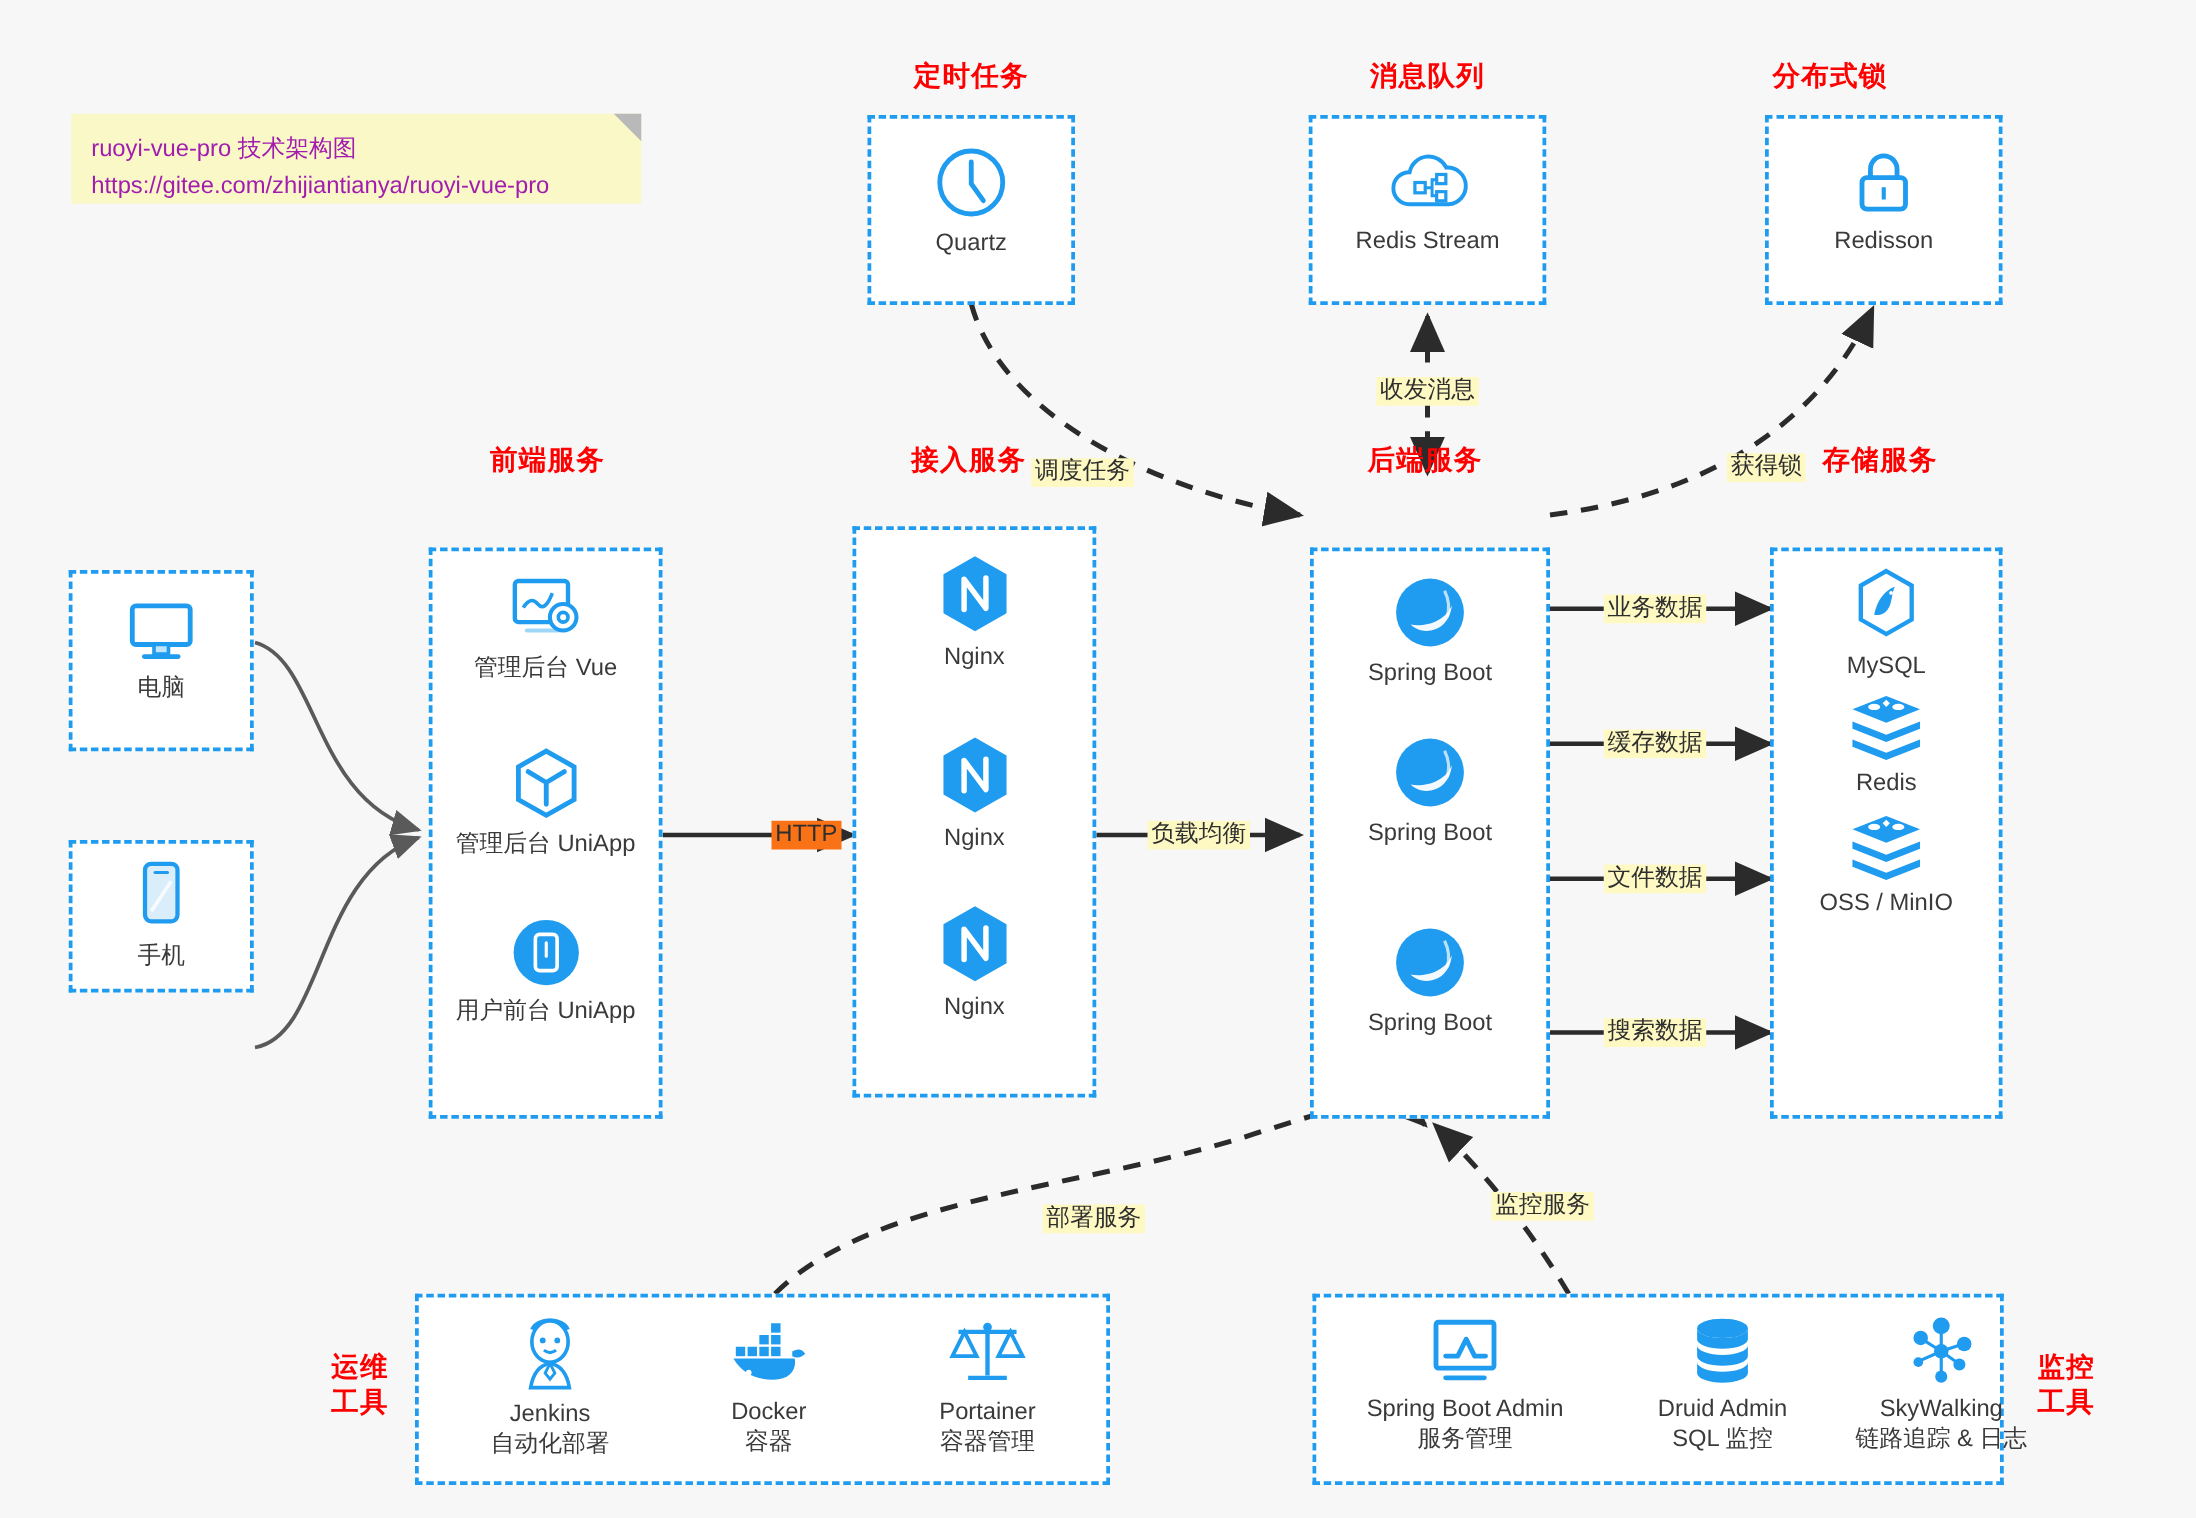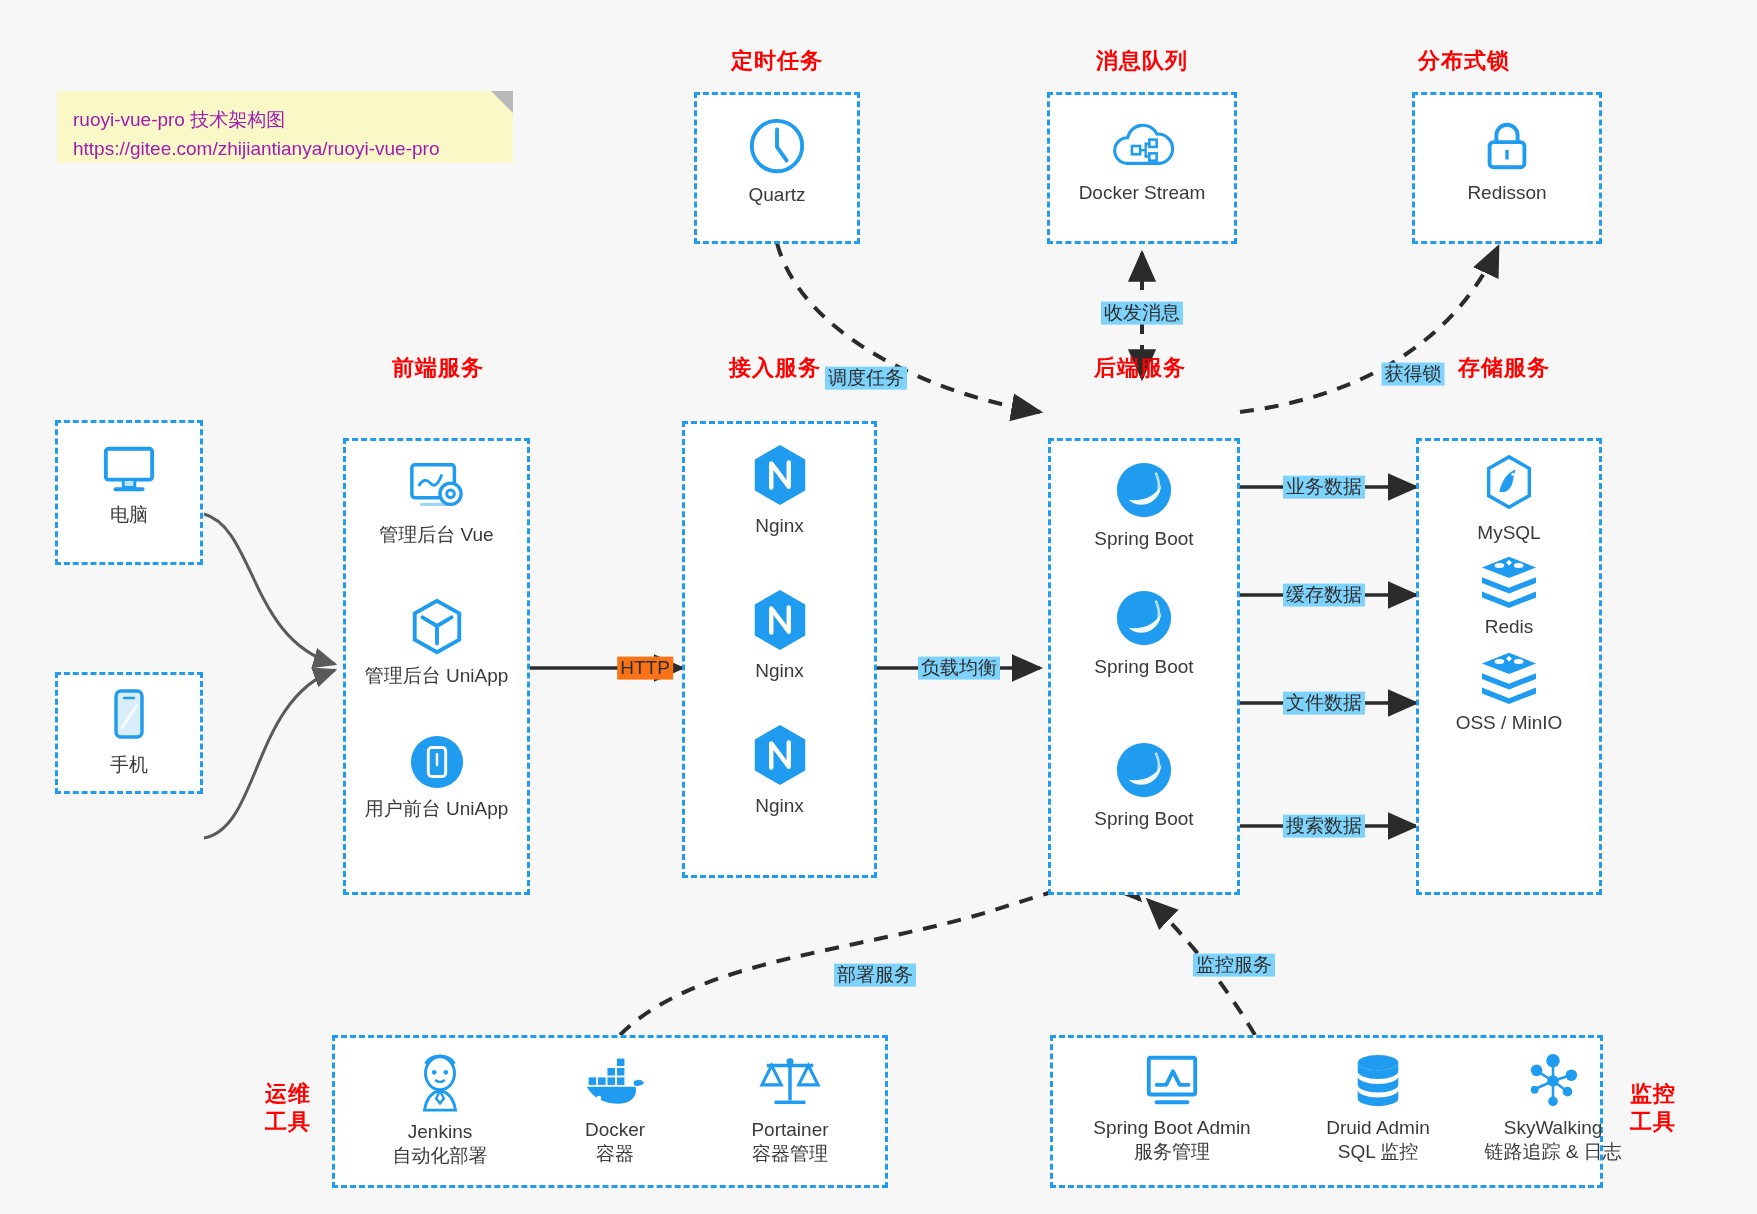--- a/index.html
+++ b/index.html
@@ -63,21 +63,21 @@
   }
   .note .fold{
     position:absolute;right:0;top:0;width:0;height:0;
     border-left:22px solid transparent;
     border-top:22px solid #b9b9b9;
   }
 
   
   .elabel{
     position:absolute;
-    background:#7dd3fc;
+    background:#fef9c3;
     font-size:19px;
     color:#2e2e2e;
     padding:0 3px;
     white-space:nowrap;
     transform:translate(-50%,-50%);
     line-height:1.2;
   }
   .elabel.white{background:#f97316;margin-left:40px;}
 </style>
 </head>
@@ -172,39 +172,39 @@
     <div class="node" style="left:0;top:22px;width:184px;">
       <span class="ico">
         <svg width="66" height="58" viewBox="0 0 72 62">
           <path d="M20 50 a14 14 0 0 1 0.4 -28 a17 17 0 0 1 32 -4 a13 13 0 0 1 2 32 z" fill="none" stroke="#1f9bef" stroke-width="3.4"></path>
           <rect x="25" y="31" width="9" height="9" fill="none" stroke="#1f9bef" stroke-width="2.8"></rect>
           <rect x="44" y="24" width="8" height="8" fill="none" stroke="#1f9bef" stroke-width="2.8"></rect>
           <rect x="44" y="39" width="8" height="8" fill="none" stroke="#1f9bef" stroke-width="2.8"></rect>
           <path d="M34 35.5 h6 v-7 h4 M40 35.5 v7 h4" fill="none" stroke="#1f9bef" stroke-width="2.6"></path>
         </svg>
       </span>
-      <span class="lbl">Docker Stream</span>
+      <span class="lbl">Redis Stream</span>
     </div>
   </div>
 
   <div class="grp-title" style="left:1382px;top:46px;width:164px;">分布式锁</div>
   <div class="box" style="left:1412px;top:92px;width:190px;height:152px;">
     <div class="node" style="left:0;top:22px;width:184px;">
       <span class="ico">
         <svg width="58" height="58" viewBox="0 0 60 60">
           <rect x="12" y="26" width="36" height="26" rx="4" fill="none" stroke="#1f9bef" stroke-width="4"></rect>
           <path d="M19 26 v-7 a11 11 0 0 1 22 0 v7" fill="none" stroke="#1f9bef" stroke-width="4"></path>
           <line x1="30" y1="34" x2="30" y2="44" stroke="#1f9bef" stroke-width="3.4"></line>
         </svg>
       </span>
       <span class="lbl">Redisson</span>
     </div>
   </div>
 
-  <div class="box" style="left:55px;top:420px;width:148px;height:145px;">
+  <div class="box" style="left:55px;top:456px;width:148px;height:145px;">
     <div class="node" style="left:0;top:18px;width:142px;">
       <span class="ico">
         <svg width="62" height="56" viewBox="0 0 64 58">
           <rect x="8" y="8" width="48" height="32" rx="3" fill="none" stroke="#1f9bef" stroke-width="4"></rect>
           <path d="M26 40 h12 v8 h-12 z" fill="#bfe4fb" stroke="#1f9bef" stroke-width="3"></path>
           <line x1="18" y1="50" x2="46" y2="50" stroke="#1f9bef" stroke-width="4" stroke-linecap="round"></line>
         </svg>
       </span>
       <span class="lbl">电脑</span>
     </div>

